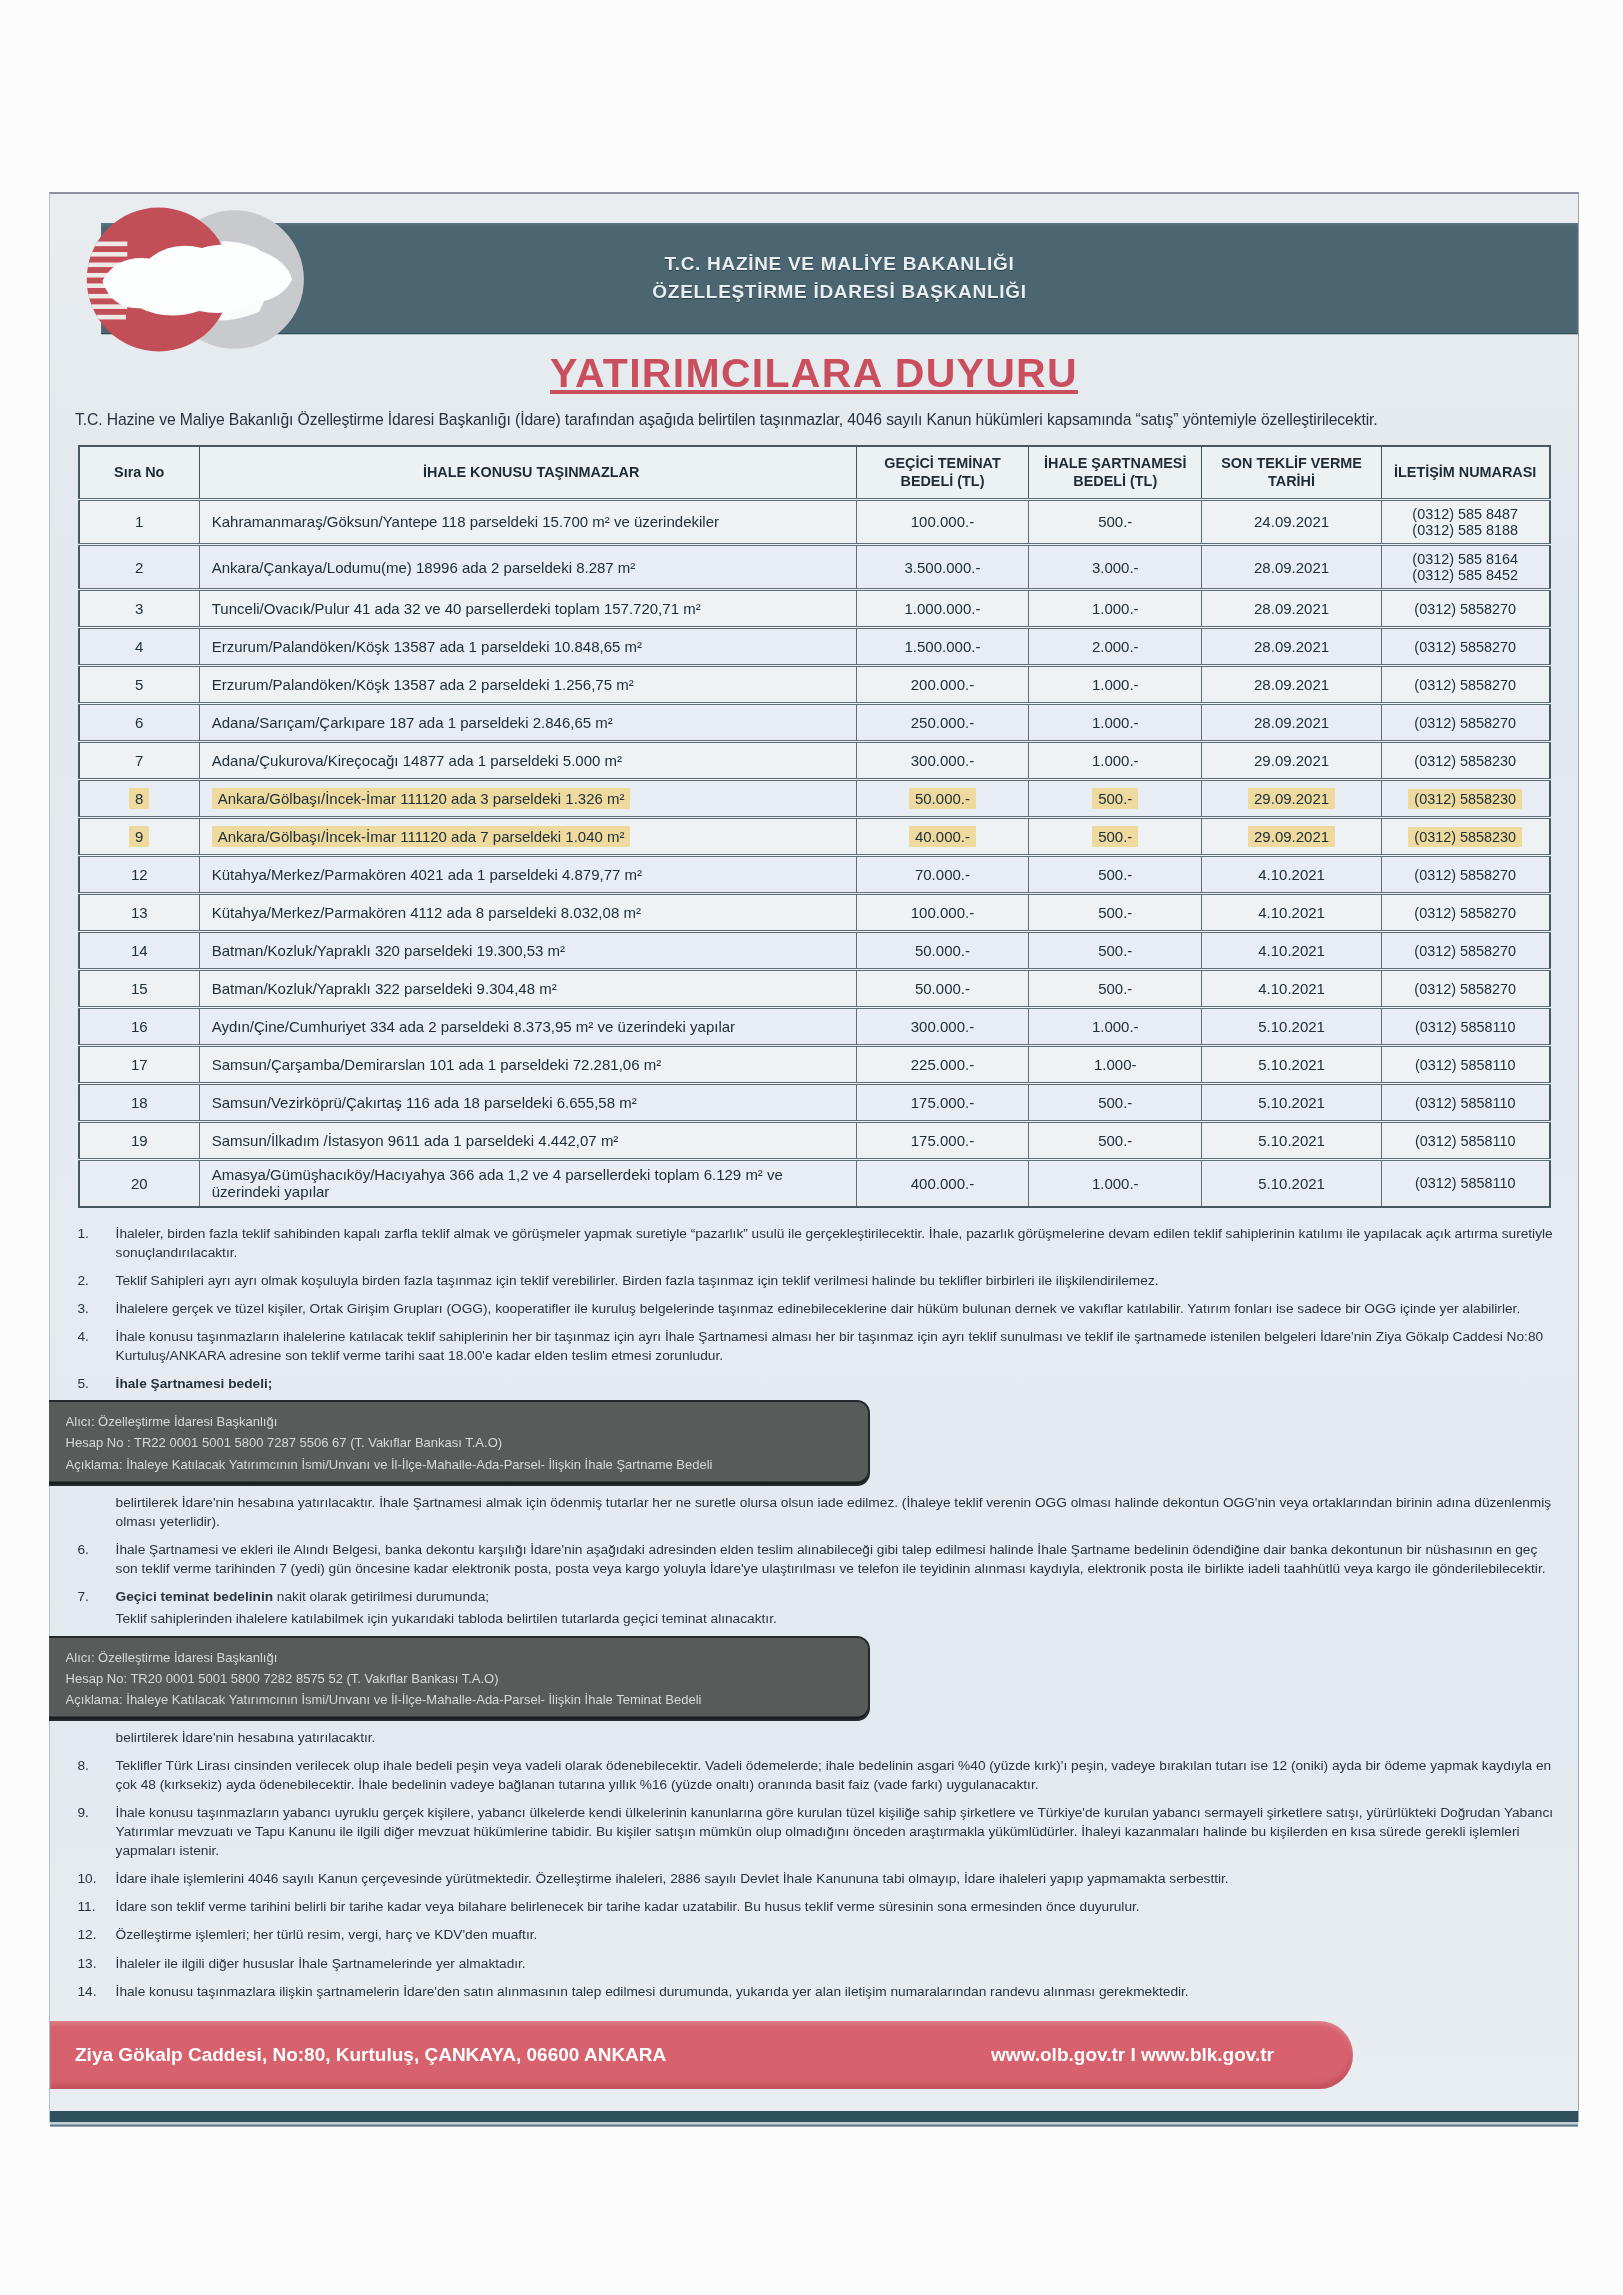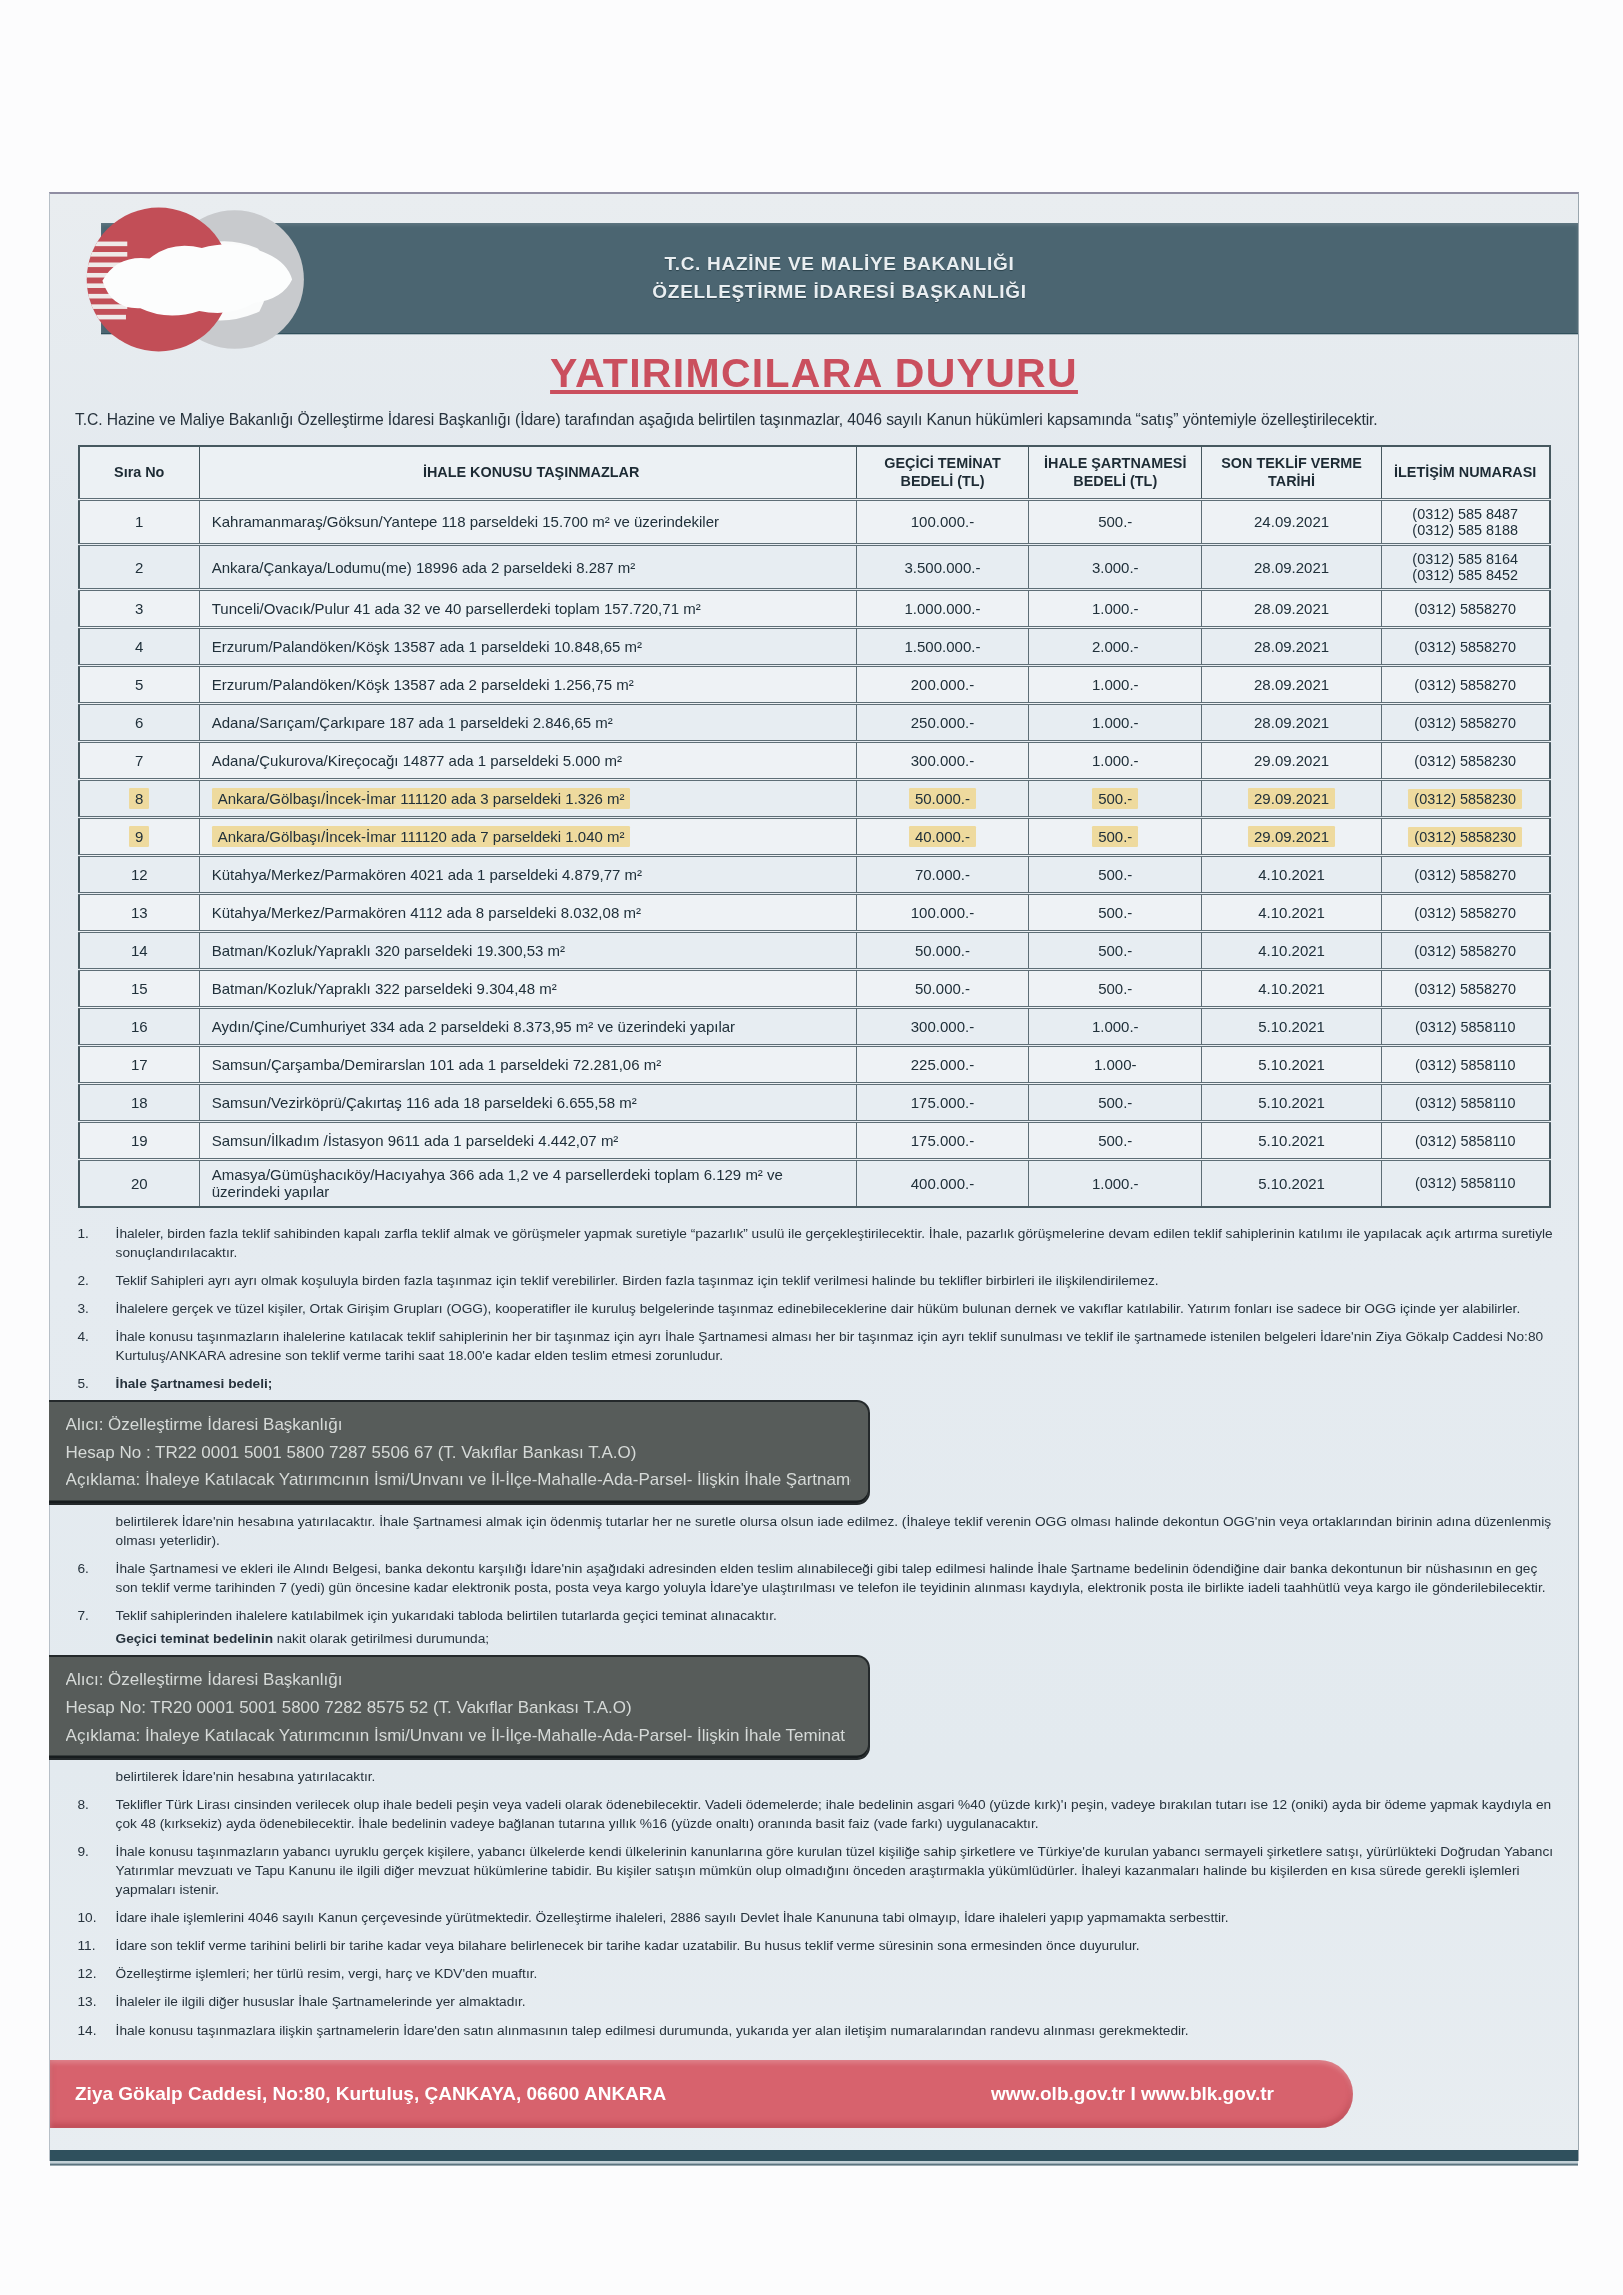--- a/index.html
+++ b/index.html
@@ -50,21 +50,21 @@
   
   .notes{margin:17px 22px 0 23.6px;}
   .note{position:relative;padding-left:42px;margin:0 0 9.2px 0;font-size:13.7px;line-height:1.38;color:#27333d;}
   .nnum{position:absolute;left:3.9px;top:0;font-size:13.7px;color:#27333d;}
   .bold{font-weight:bold;}
   .ntext{margin:0 0 3.9px 0;}
   .graybox{
     margin:6.5px 0 7.9px -67px;width:821px;box-sizing:border-box;
     background:#575c5a;color:#d6dad8;
     border:2px solid #24292b;border-left:0;border-radius:0 13px 13px 0;
-    padding:9.2px 17px;font-size:17px;line-height:1.62;
+    padding:9.2px 17px;font-size:13px;line-height:1.62;
     box-shadow:0 -2.6px 0 #171c1e inset;
   }
   .boxline{white-space:nowrap;overflow:hidden;}
   
   .footer-bar{
     position:relative;margin-top:19.6px;height:68px;width:1303px;
     background:#d7626d;border-radius:0 35px 35px 0;
     display:flex;align-items:center;color:#fff;font-weight:bold;font-size:19px;
     padding-left:25px;box-sizing:border-box;
     box-shadow:inset 0 2.6px 5.2px rgba(255,255,255,.25), inset 0 -3.9px 6.5px rgba(140,30,40,.35);
@@ -327,24 +327,24 @@
         <div class="ntext">belirtilerek İdare'nin hesabına yatırılacaktır. İhale Şartnamesi almak için ödenmiş tutarlar her ne suretle olursa olsun iade edilmez. (İhaleye teklif verenin OGG olması halinde dekontun OGG'nin veya ortaklarından birinin adına düzenlenmiş olması yeterlidir).</div>
       </div>
 
       <div class="note">
         <span class="nnum">6.</span>
         <div class="ntext">İhale Şartnamesi ve ekleri ile Alındı Belgesi, banka dekontu karşılığı İdare'nin aşağıdaki adresinden elden teslim alınabileceği gibi talep edilmesi halinde İhale Şartname bedelinin ödendiğine dair banka dekontunun bir nüshasının en geç son teklif verme tarihinden 7 (yedi) gün öncesine kadar elektronik posta, posta veya kargo yoluyla İdare'ye ulaştırılması ve telefon ile teyidinin alınması kaydıyla, elektronik posta ile birlikte iadeli taahhütlü veya kargo ile gönderilebilecektir.</div>
       </div>
 
       <div class="note">
         <span class="nnum">7.</span>
-        <div class="ntext">Teklif sahiplerinden ihalelere katılabilmek için yukarıdaki tabloda belirtilen tutarlarda geçici teminat alınacaktır.</div>
         <div class="ntext">
           <span class="bold">Geçici teminat bedelinin</span><span> nakit olarak getirilmesi durumunda;</span>
         </div>
+        <div class="ntext">Teklif sahiplerinden ihalelere katılabilmek için yukarıdaki tabloda belirtilen tutarlarda geçici teminat alınacaktır.</div>
         <div class="graybox">
           <div class="boxline">Alıcı: Özelleştirme İdaresi Başkanlığı</div>
           <div class="boxline">Hesap No: TR20 0001 5001 5800 7282 8575 52 (T. Vakıflar Bankası T.A.O)</div>
           <div class="boxline">Açıklama: İhaleye Katılacak Yatırımcının İsmi/Unvanı ve İl-İlçe-Mahalle-Ada-Parsel- İlişkin İhale Teminat Bedeli</div>
         </div>
         <div class="ntext">belirtilerek İdare'nin hesabına yatırılacaktır.</div>
       </div>
 
       <div class="note">
         <span class="nnum">8.</span>

